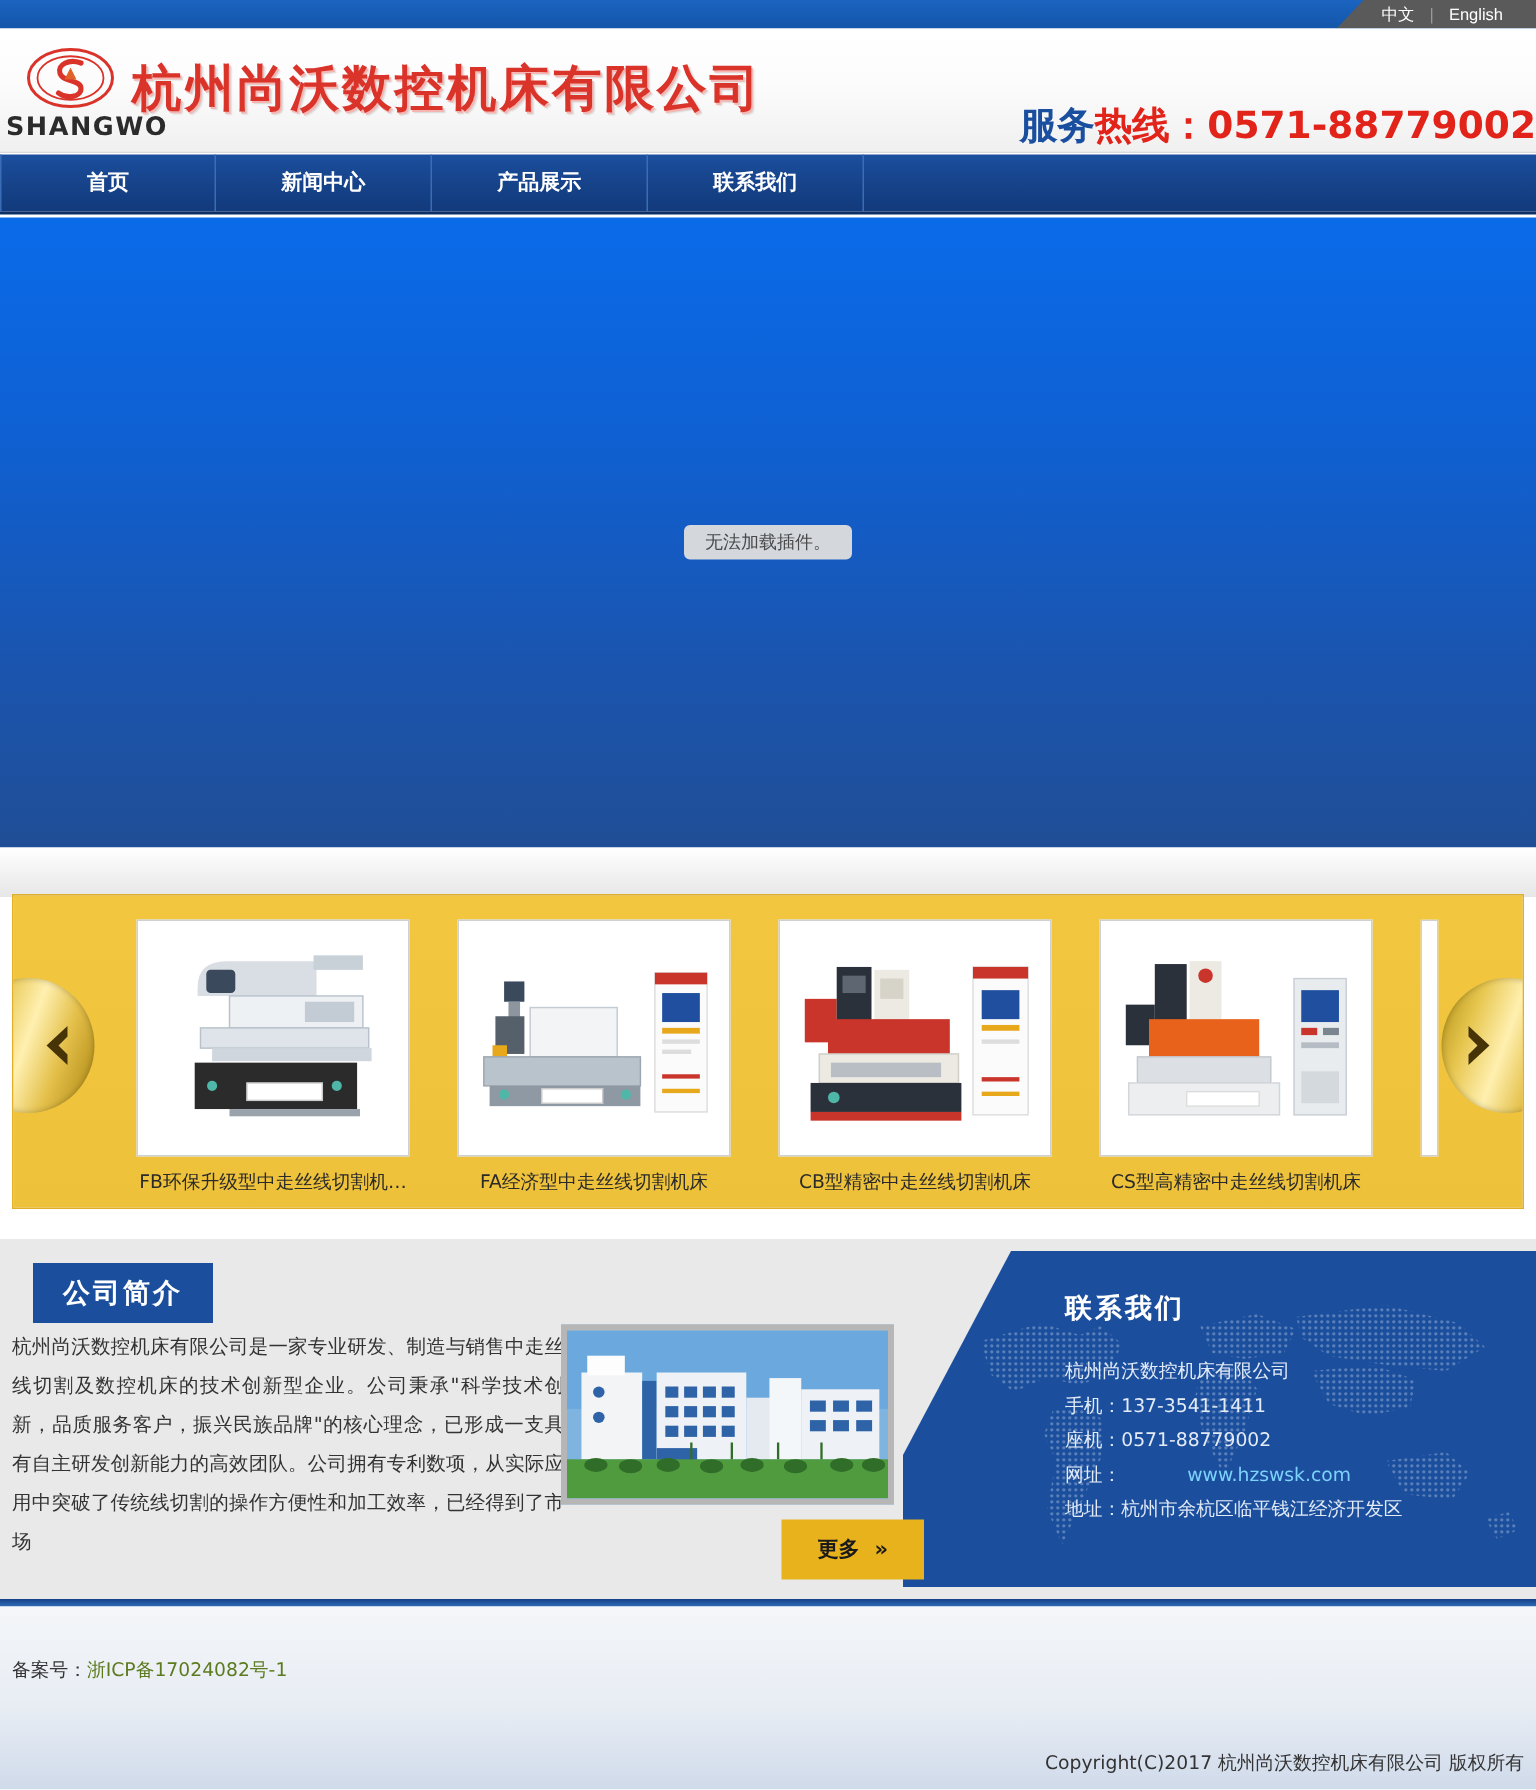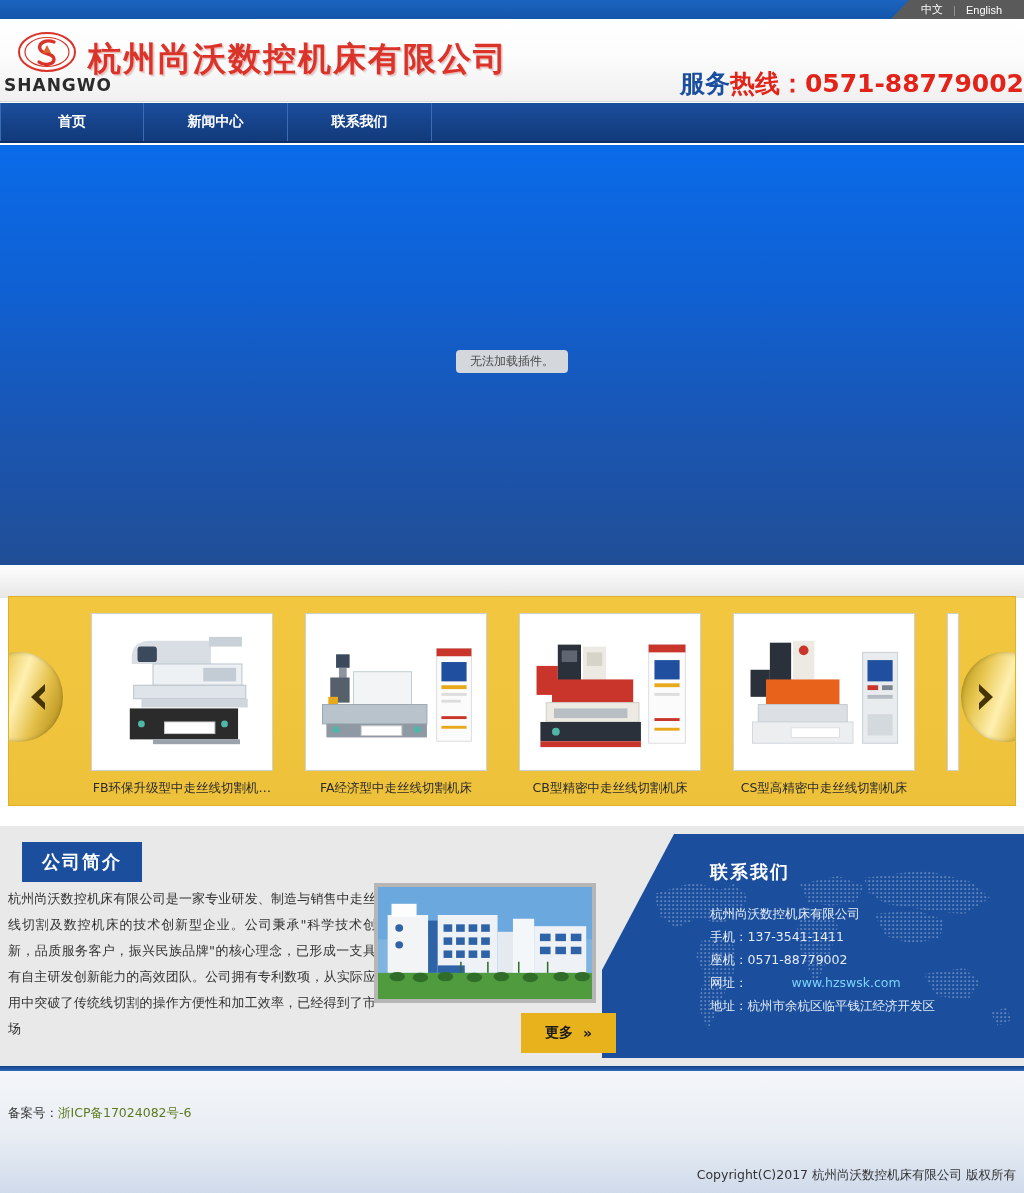--- a/index.html
+++ b/index.html
@@ -238,20 +238,21 @@
   <div class="cn-title">杭州尚沃数控机床有限公司</div>
   <div class="en-title">Hangzhou walter CNC machine tool co., LTD</div>
   <div class="hotline">
     <span class="fw">服务</span><span class="rx">热线</span><span class="rx">：</span><span class="num">0571-88779002</span>
   </div>
 </div>
 
 <div class="nav">
   <div class="nav-item">首页</div>
   <div class="nav-item">新闻中心</div>
+  <div class="nav-item">产品展示</div>
   <div class="nav-item">联系我们</div>
 </div>
 
 <div class="banner">
   <div class="plugin-msg">无法加载插件。</div>
 </div>
 <div class="midstrip"></div>
 
 <div class="carousel">
 
@@ -472,16 +473,16 @@
 </div>
 
 <div class="more-btn">
   <span>更多</span>
   <span>»</span>
 </div>
 
 <div class="footer-sep"></div>
 <div class="footer">
   <div class="icp">
-    <span>备案号：</span><a href="#">浙ICP备17024082号-6</a>
+    <span>备案号：</span><a href="#">浙ICP备17024082号-1</a>
   </div>
   <div class="copyright">Copyright(C)2017 杭州尚沃数控机床有限公司 版权所有</div>
 </div>
 
 </body></html>

